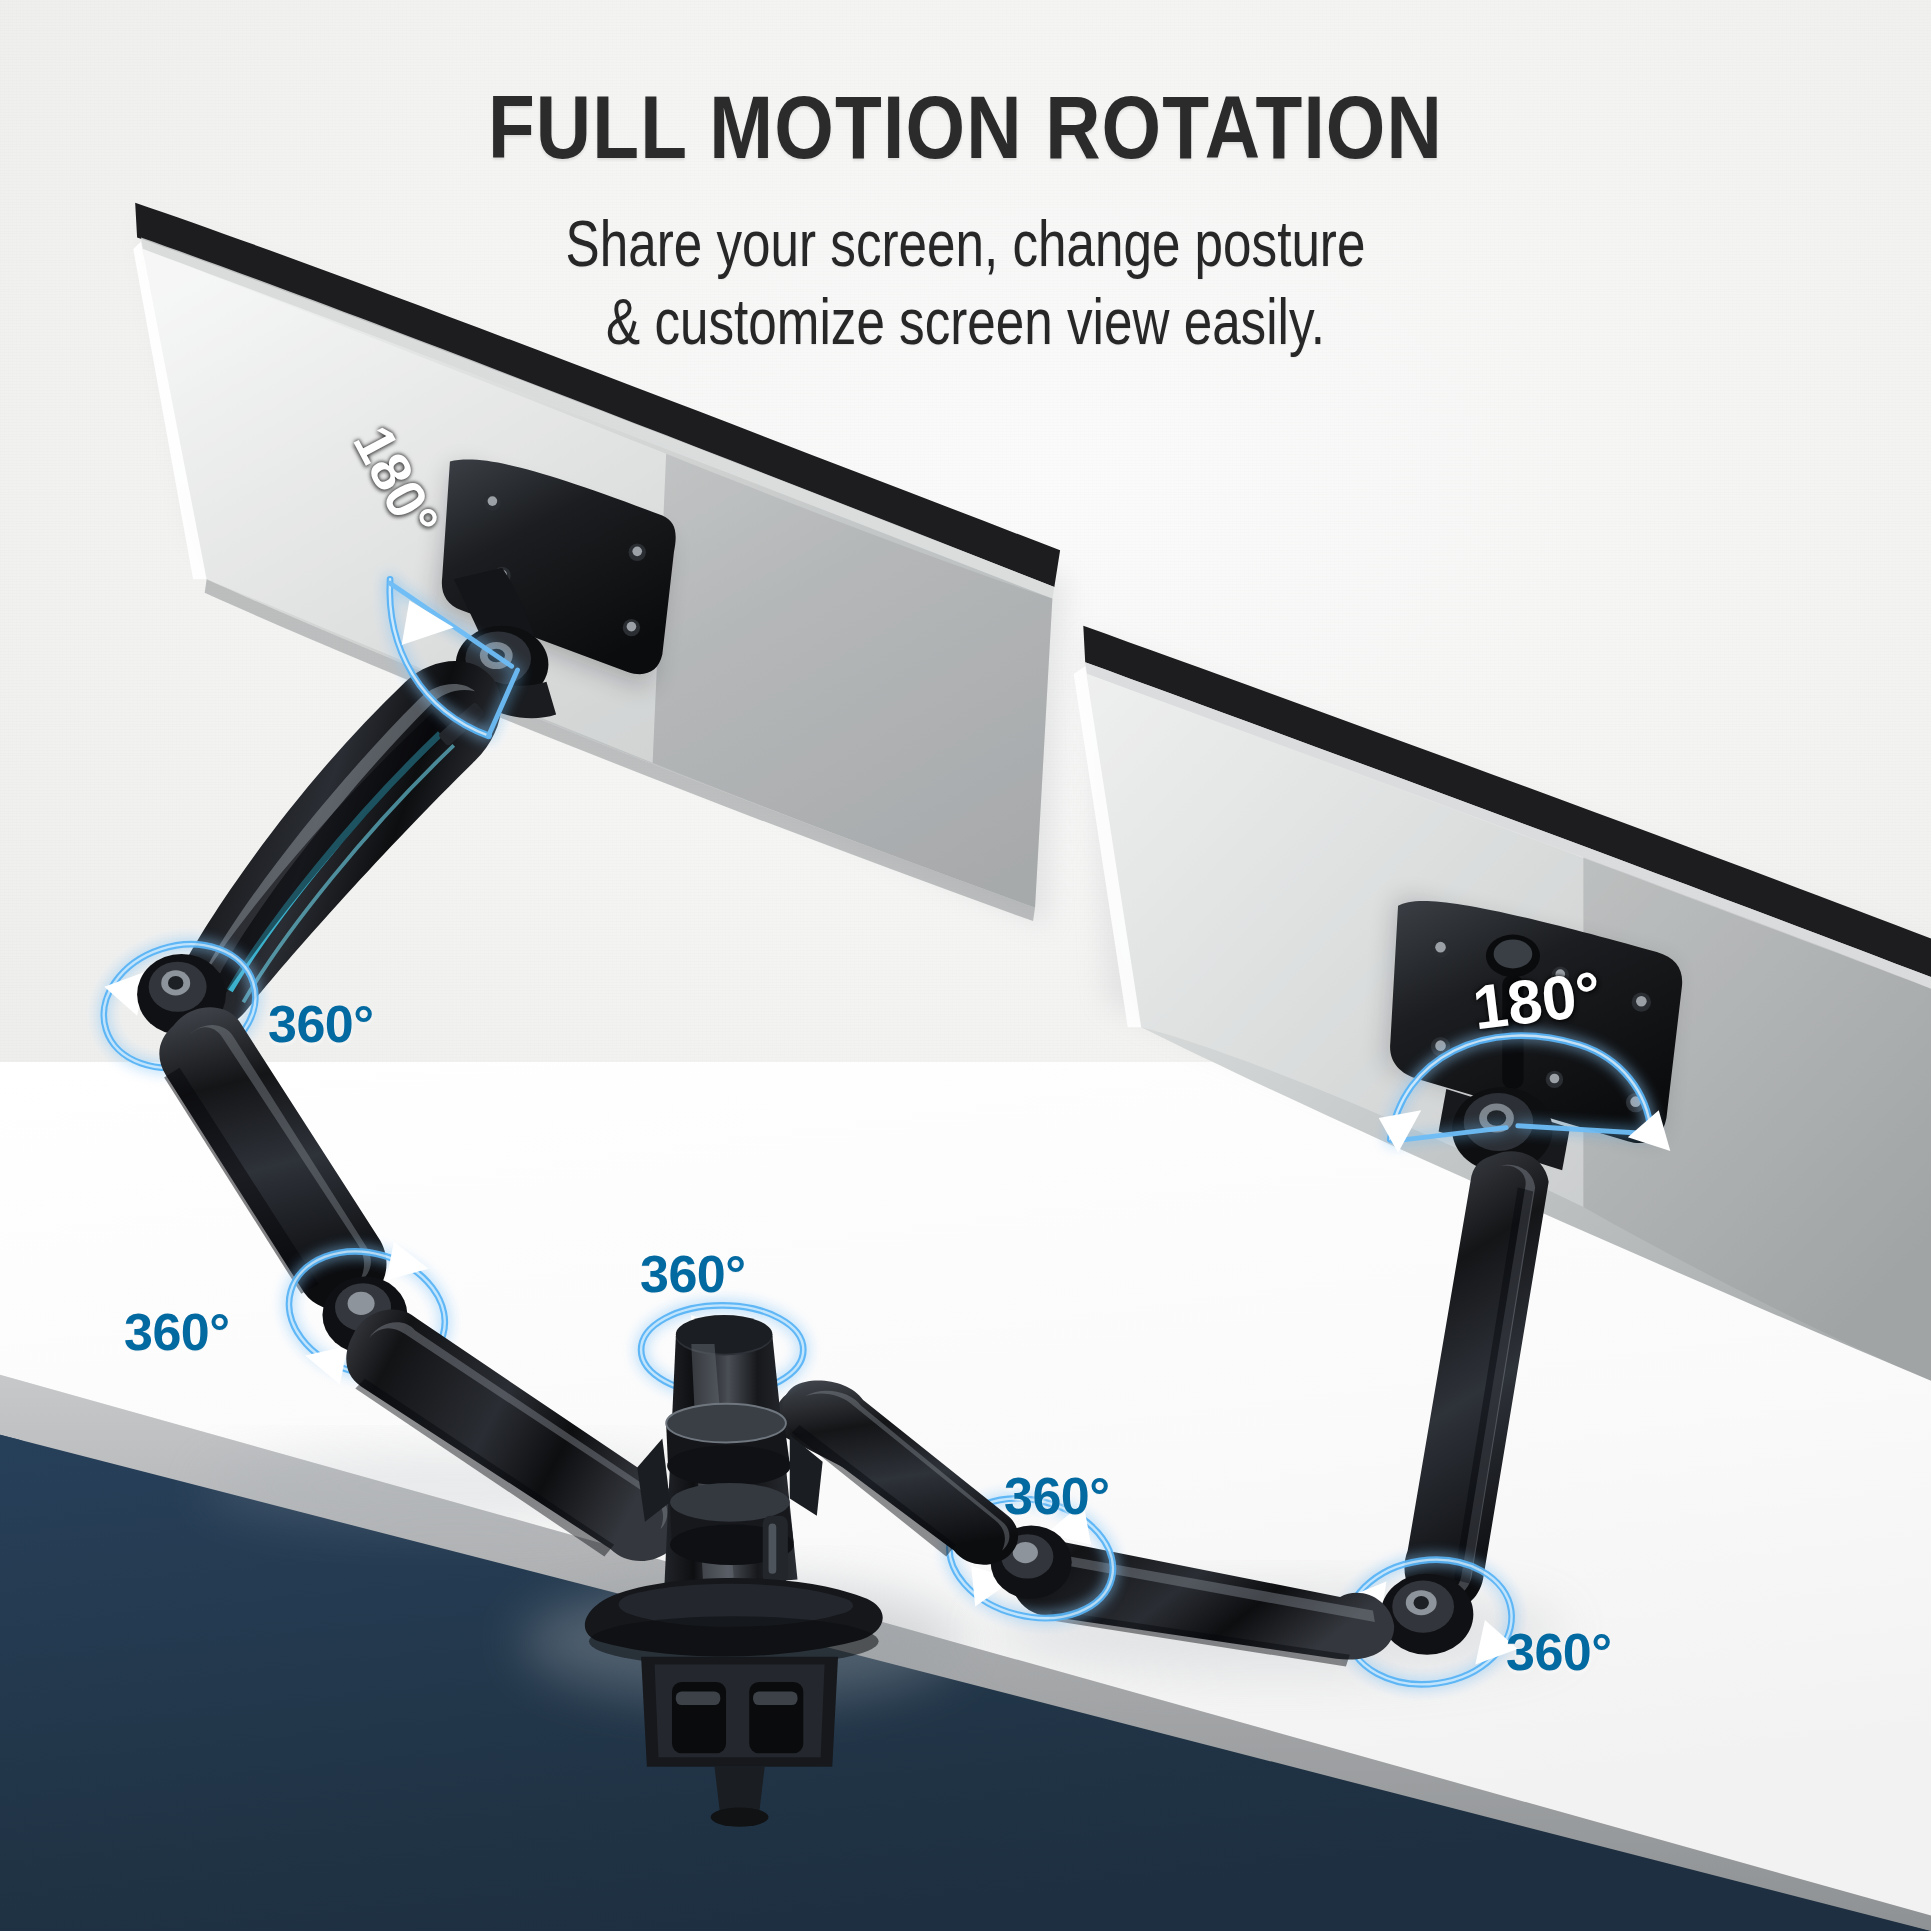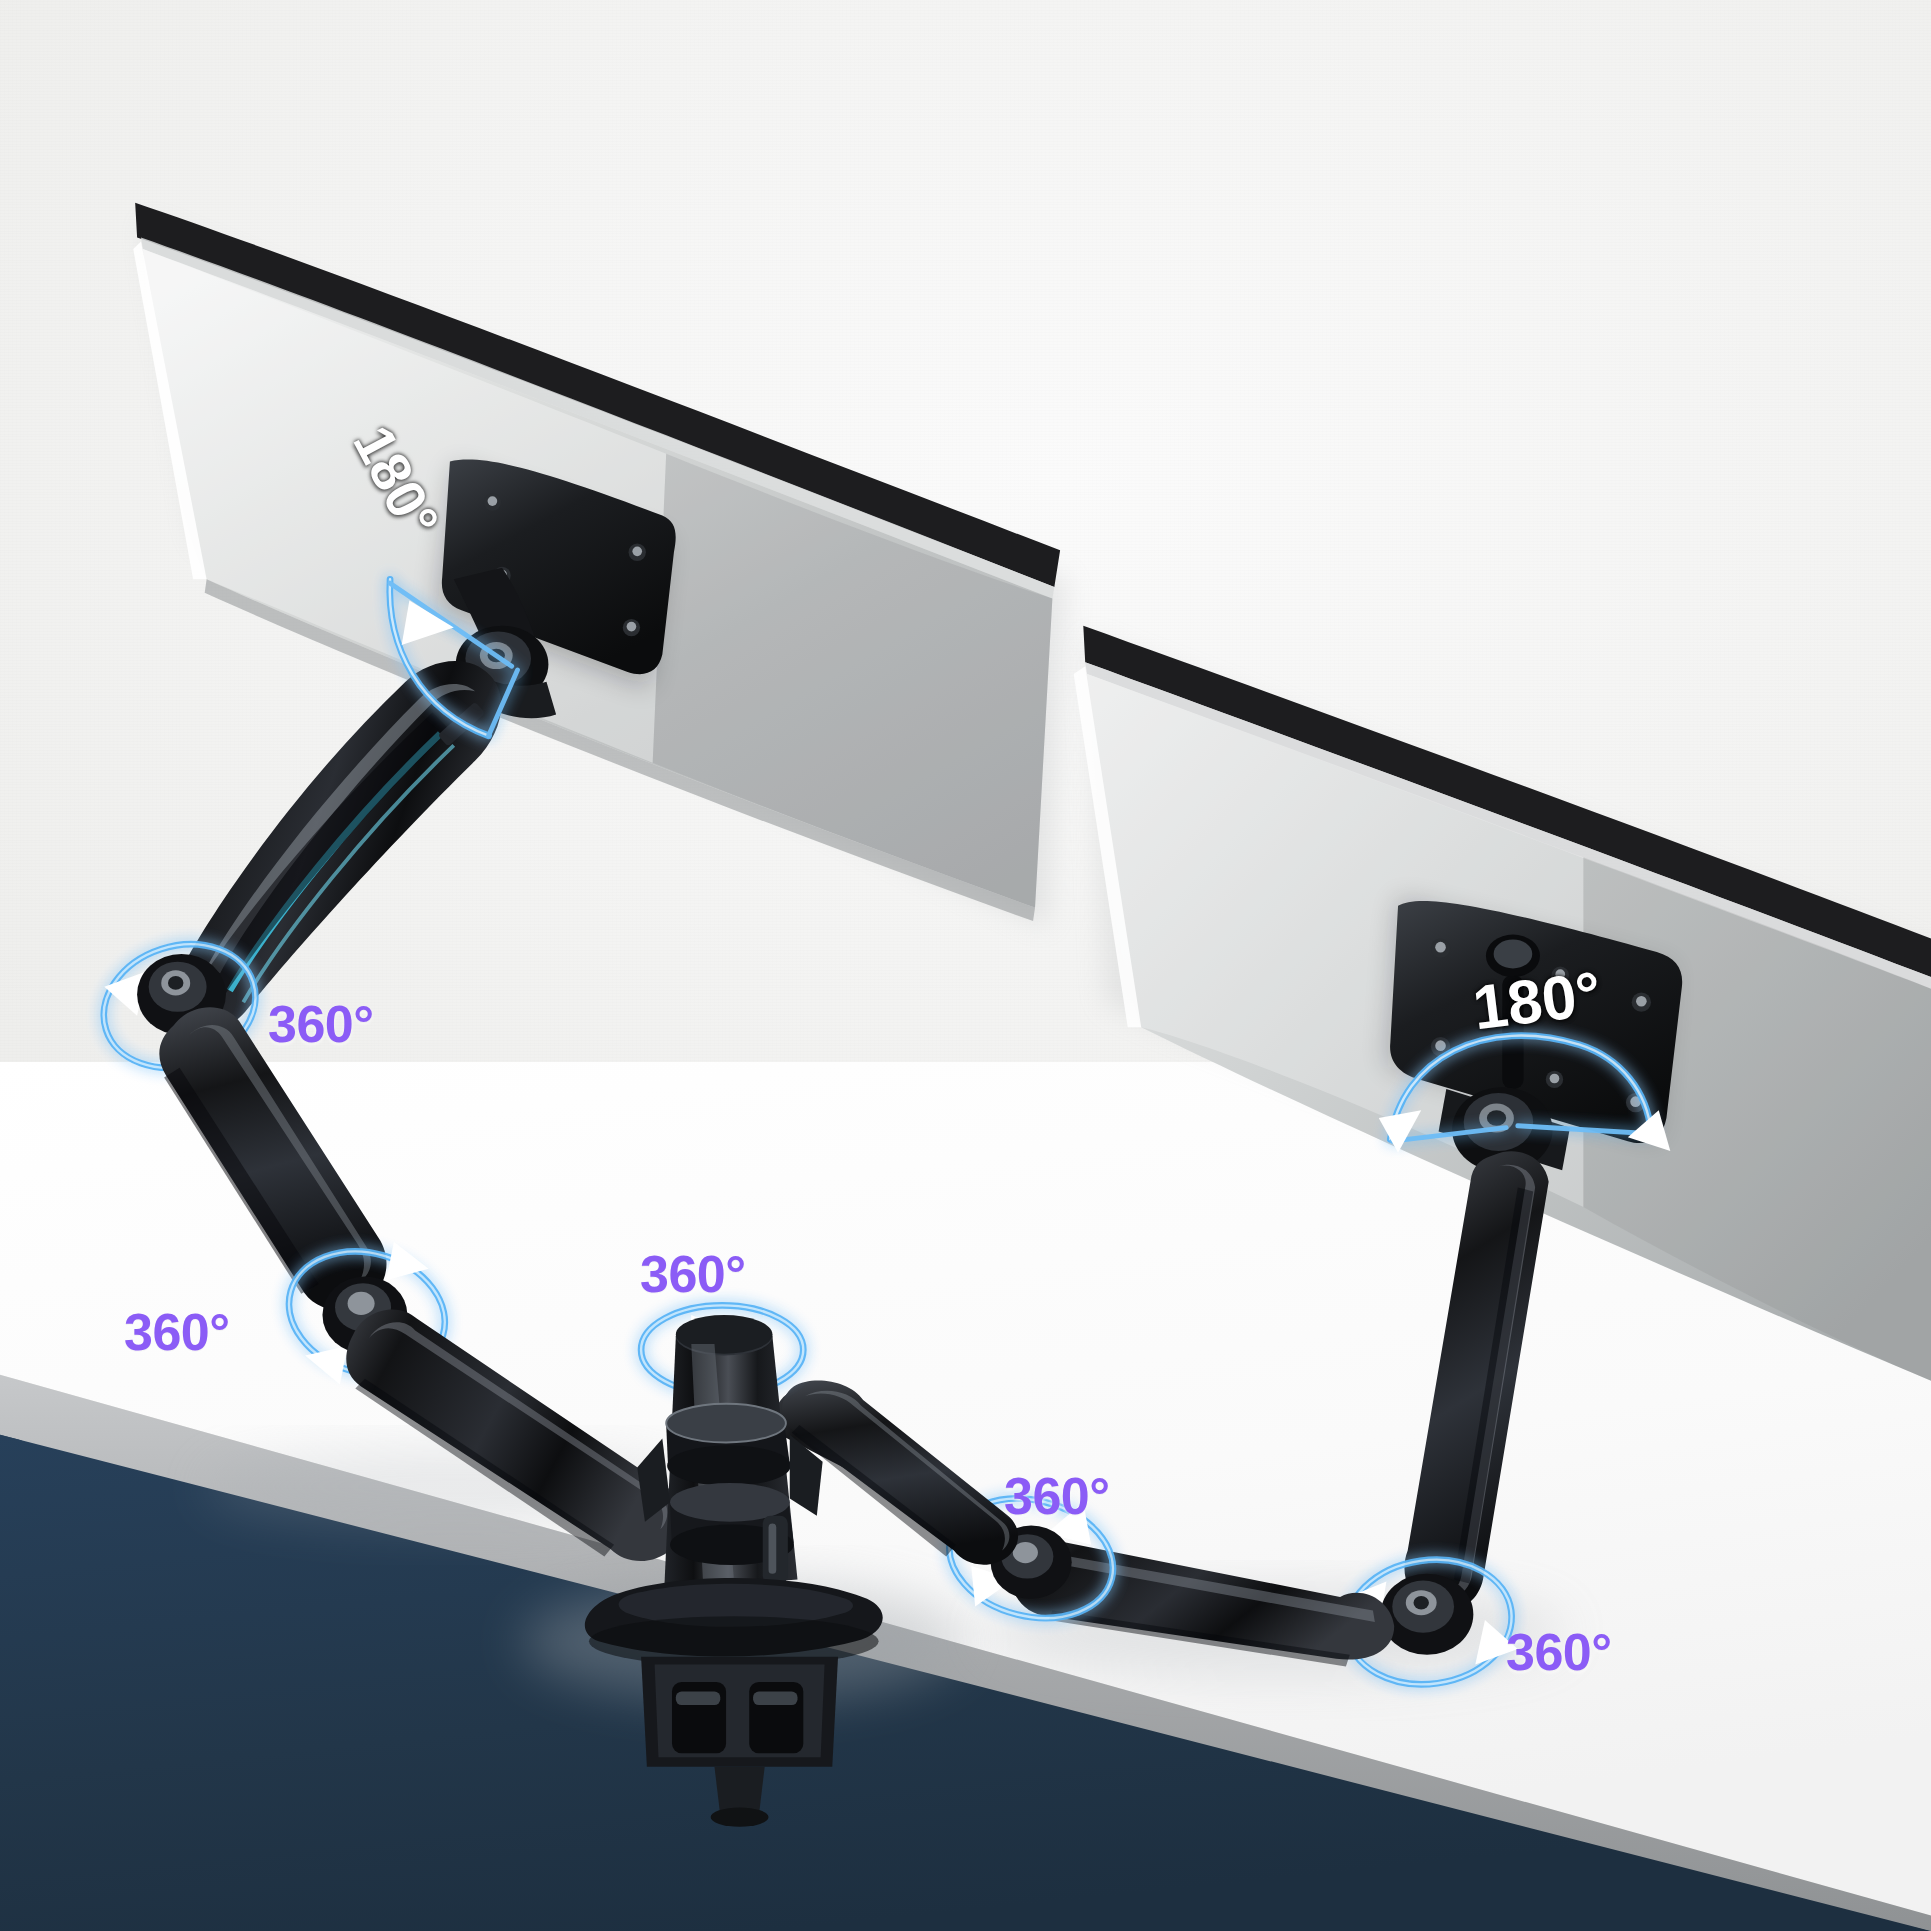--- a/index.html
+++ b/index.html
@@ -73,21 +73,21 @@
   .desk-wrap { position: absolute; inset: 0; z-index: 5; }
 
   
   .art { position: absolute; inset: 0; z-index: 10; }
 
   
   .deg-label {
     position: absolute;
     font-family: "Liberation Sans", sans-serif;
     font-weight: 700;
-    color: #8b5cf6;
+    color: #0369a1;
     text-shadow: 0 1.9px 3.9px rgba(255,255,255,.85), 0 1px 1px rgba(0,0,0,.12);
     white-space: nowrap;
     z-index: 60;
     letter-spacing: -0.5px;
   }
   .deg-360 { font-size: 52px; }
 
   .deg-white {
     position: absolute;
     font-family: "Liberation Sans", sans-serif;
@@ -505,20 +505,27 @@
         <path d="M1440,1180 C1452,1096 1538,1052 1636,1082 C1680,1096 1706,1132 1710,1172" fill="none" stroke="#cde9fd" stroke-width="2.5" stroke-linecap="round"></path>
         <path d="M1442,1182 L1560,1168" stroke="#6dbdf7" stroke-width="5" fill="none" stroke-linecap="round"></path>
         <path d="M1706,1174 L1572,1166" stroke="#6dbdf7" stroke-width="5" fill="none" stroke-linecap="round"></path>
       </g>
       <polygon points="1428,1158 1472,1150 1448,1194" fill="#ffffff"></polygon>
       <polygon points="1718,1150 1730,1192 1686,1178" fill="#ffffff"></polygon>
 
     </svg>
   </div>
 
+  <div class="headline-block">
+    <div class="title">FULL MOTION ROTATION</div>
+    <div class="subtitle">
+      <span>Share your screen, change posture</span>
+      <span class="line2">&amp; customize screen view easily.</span>
+    </div>
+  </div>
 
   <div>
     <div class="deg-white" style="left:398px; top:415px; transform:rotate(62deg); transform-origin:left top;">180°</div>
 
     <div class="deg-white" style="left:1469px; top:973px; transform:rotate(-7deg); transform-origin:left top; font-size:62px;">180°</div>
 
     <div class="deg-label deg-360" style="left:268px; top:994px;">360°</div>
 
     <div class="deg-label deg-360" style="left:124px; top:1302px;">360°</div>
 

